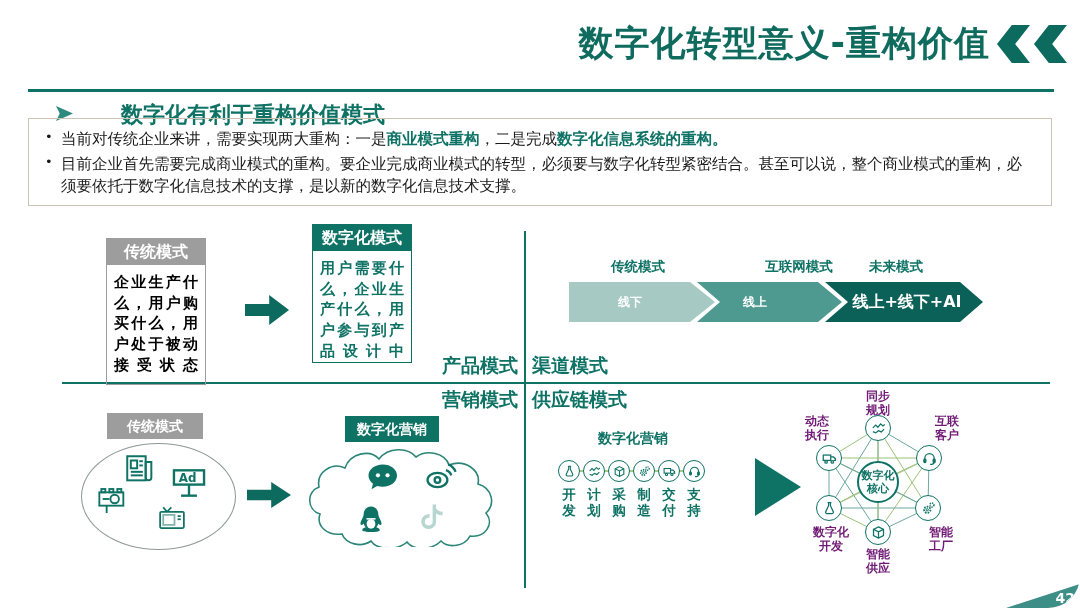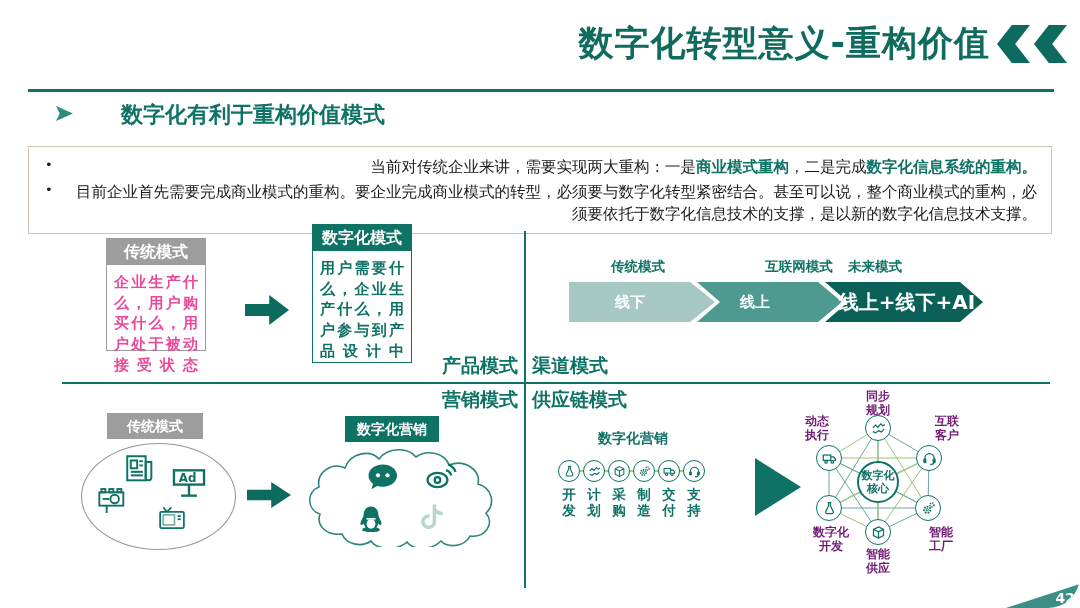--- a/index.html
+++ b/index.html
@@ -9,41 +9,41 @@
   .title{position:absolute;left:0;top:20px;width:990px;text-align:right;
          font-size:35px;font-weight:bold;color:#106b5f;letter-spacing:1px;}
   .chev{position:absolute;top:25px;width:33px;height:38px;background:#0d6a5e;
         clip-path:polygon(0 50%,45% 0,100% 0,55% 50%,100% 100%,45% 100%);
         filter:drop-shadow(2px 2px 0 #9a93b5);}
   .top-rule{position:absolute;left:28px;top:89px;width:1026px;height:3px;background:#0e7265;}
   .sec-marker{position:absolute;left:56px;top:106px;width:17px;height:15px;background:#2e8b7d;
               clip-path:polygon(0 0,100% 50%,0 100%,22% 50%);}
   .sec-heading{position:absolute;left:93px;top:100px;font-size:22px;font-weight:bold;color:#0e7265;margin-left:28px;}
   
-  .intro{position:absolute;left:28px;top:146px;width:1024px;height:88px;
-         border:1px solid #cbc4b4;box-sizing:border-box;padding:6px 14px 4px 14px;text-align:right;}
+  .intro{position:absolute;left:28px;top:118px;width:1024px;height:88px;
+         border:1px solid #cbc4b4;box-sizing:border-box;padding:6px 14px 4px 14px;}
   .intro p{margin:3px 0;font-size:15.5px;line-height:1.42;padding-left:18px;position:relative;}
   .intro p::before{content:"•";position:absolute;left:2px;font-size:13px;}
   .em{color:#0e7265;font-weight:bold;}
   
   .v-div{position:absolute;left:524px;top:231px;width:2px;height:357px;background:#0e7265;}
   .h-div{position:absolute;left:62px;top:382px;width:988px;height:2px;background:#0e7265;}
   .qlabel{position:absolute;font-size:19px;font-weight:bold;color:#0e7265;}
   
   .pbox{position:absolute;box-sizing:border-box;}
   .pbox .hd{height:27px;line-height:27px;text-align:center;color:#fff;font-size:16px;font-weight:bold;}
   .pbox .bd{border:1.5px solid;border-top:none;padding:7px 7px;font-size:15px;font-weight:600;
             line-height:1.38;text-align:justify;text-align-last:justify;box-sizing:border-box;}
   .block-arrow{position:absolute;background:#0d6a5e;
                clip-path:polygon(0 30%,55% 30%,55% 0,100% 50%,55% 100%,55% 70%,0 70%);}
   
   .ch-label{position:absolute;top:258px;transform:translateX(-50%);font-size:13.5px;font-weight:bold;color:#0e7265;white-space:nowrap;}
   .ch-arrows{position:absolute;left:569px;top:282px;width:416px;height:40px;}
   .ch-text{position:absolute;top:282px;height:40px;line-height:40px;transform:translateX(-50%);
-           color:#fff;font-weight:bold;font-size:15px;white-space:nowrap;}
+           color:#fff;font-weight:bold;font-size:12px;white-space:nowrap;}
   
   .tagbox{position:absolute;height:26px;line-height:26px;text-align:center;color:#fff;
           font-size:14px;font-weight:bold;}
   .ellipse{position:absolute;left:81px;top:443px;width:153px;height:105px;border:1.5px solid #8f9a98;
            border-radius:50%;}
   .ic{position:absolute;}
   
   .sc-title{position:absolute;left:573px;top:430px;width:120px;text-align:center;
             font-size:14px;font-weight:bold;color:#0e7265;}
   .sc-line{position:absolute;left:560px;top:470px;width:140px;height:2px;background:#a9c97e;}
@@ -90,39 +90,39 @@
 
   <div class="v-div"></div>
   <div class="h-div"></div>
   <div class="qlabel" style="left:428px;top:353px;width:90px;text-align:right">产品模式</div>
   <div class="qlabel" style="left:532px;top:353px">渠道模式</div>
   <div class="qlabel" style="left:428px;top:387px;width:90px;text-align:right">营销模式</div>
   <div class="qlabel" style="left:532px;top:387px">供应链模式</div>
 
   <div class="pbox" style="left:106px;top:238px;width:100px">
     <div class="hd" style="background:#9d9d9d">传统模式</div>
-    <div class="bd" style="border-color:#9d9d9d;color:#ec4899;height:86px">企业生产什么，用户购买什么，用户处于被动接受状态</div>
+    <div class="bd" style="border-color:#9d9d9d;color:#000000;height:120px">企业生产什么，用户购买什么，用户处于被动接受状态</div>
   </div>
   <div class="block-arrow" style="left:245px;top:295px;width:44px;height:30px"></div>
   <div class="pbox" style="left:312px;top:224px;width:100px">
     <div class="hd" style="background:#0e7265">数字化模式</div>
     <div class="bd" style="border-color:#0e7265;color:#0e7265;font-weight:bold;height:112px">用户需要什么，企业生产什么，用户参与到产品设计中</div>
   </div>
 
   <div class="ch-label" style="left:638px">传统模式</div>
   <div class="ch-label" style="left:799px">互联网模式</div>
-  <div class="ch-label" style="left:875px">未来模式</div>
+  <div class="ch-label" style="left:896px">未来模式</div>
   <svg class="ch-arrows" viewBox="0 0 416 40">
     <polygon points="0,0 121,0 146,20 121,40 0,40" fill="#a6cac3"></polygon>
     <polygon points="128,0 249,0 273,20 249,40 128,40 151,20" fill="#4e9a90"></polygon>
     <polygon points="256,0 391,0 414,20 391,40 256,40 279,20" fill="#0b6157"></polygon>
   </svg>
   <div class="ch-text" style="left:630px">线下</div>
   <div class="ch-text" style="left:755px">线上</div>
-  <div class="ch-text" style="left:907px;font-size:20px">线上+线下+AI</div>
+  <div class="ch-text" style="left:907px;font-size:16px">线上+线下+AI</div>
 
   <div class="tagbox" style="left:107px;top:413px;width:96px;background:#9d9d9d">传统模式</div>
   <div class="ellipse"></div>
   <svg class="ic" style="left:122px;top:452px" width="36" height="34" viewBox="0 0 24 24" fill="none" stroke="#0e7265" stroke-width="1.4">
     <rect x="3" y="3" width="13" height="17"></rect>
       <rect x="5.5" y="6" width="4.5" height="5.5"></rect>
     <line x1="11.5" y1="6.5" x2="14" y2="6.5"></line>
       <line x1="11.5" y1="9.5" x2="14" y2="9.5"></line>
     <line x1="5.5" y1="14" x2="14" y2="14"></line>
       <line x1="5.5" y1="16.5" x2="14" y2="16.5"></line>

